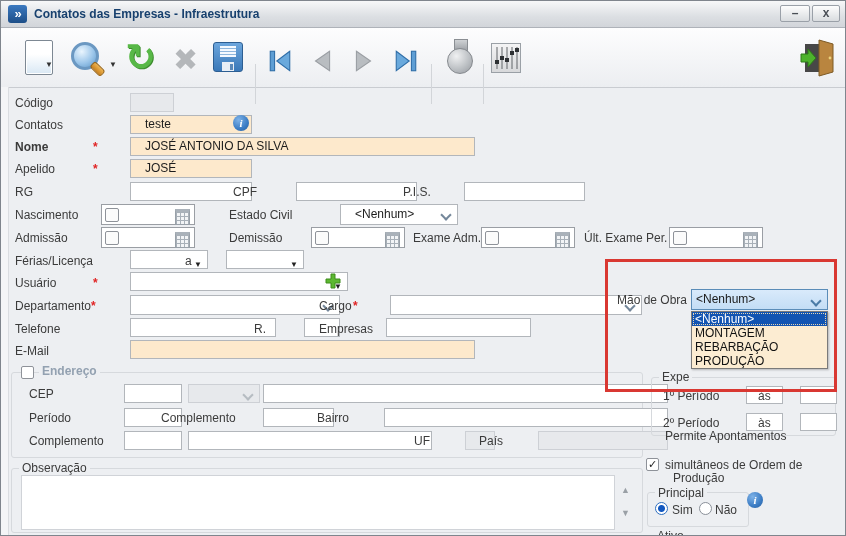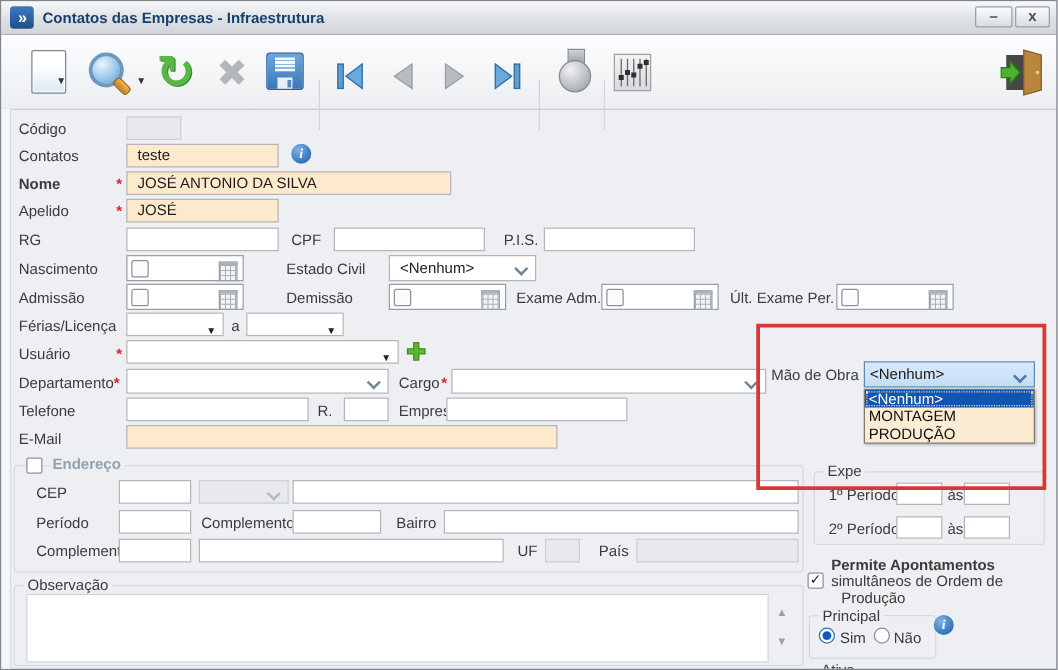--- a/index.html
+++ b/index.html
@@ -45,21 +45,21 @@
     background:linear-gradient(#cfd2d5,#9b9fa4);}
   .medalcircle{position:absolute;left:0;top:9px;width:24px;height:24px;border-radius:50%;border:1px solid #85898e;
     background:radial-gradient(circle at 35% 30%,#f0f1f2,#b9bdc1 60%,#94989d);}
   .sliders{position:absolute;left:490px;top:15px;width:30px;height:30px;border:1px solid #9aa0a6;
     background:linear-gradient(#f4f4f5,#d8d9db);box-sizing:border-box;}
   
   .leftstrip{position:absolute;left:0;top:86px;width:7px;height:450px;background:#f4f5f7;border-right:1px solid #dadde1;}
   .lbl{position:absolute;font-size:12px;line-height:14px;color:#3b3b3b;white-space:nowrap;}
   .req{position:absolute;font-size:12px;font-weight:bold;color:#e02424;}
   .fld{position:absolute;height:19px;background:#fff;border:1px solid #b2b6bb;box-sizing:border-box;
-    font-size:12px;line-height:17px;padding:0 8px;color:#1d1d1d;white-space:nowrap;overflow:hidden;}
+    font-size:12px;line-height:17px;padding:0 14px;color:#1d1d1d;white-space:nowrap;overflow:hidden;margin-left:29px;}
   .peach{background:#fde9cc;}
   .dis{background:#e7e9ec;border-color:#cdd0d5;}
   .chev{position:absolute;right:7px;top:6px;width:6px;height:6px;border-right:2px solid #74879a;
     border-bottom:2px solid #74879a;transform:rotate(45deg);}
   .chev.dim{border-color:#b6bcc2;}
   .tri{position:absolute;right:5px;top:5px;font-size:8px;color:#222;}
   .dp{position:absolute;height:21px;background:#fff;border:1px solid #9a9ea4;box-sizing:border-box;}
   .dpcb{position:absolute;left:3px;top:3px;width:12px;height:12px;border:1px solid #8e9299;border-radius:2px;background:#fbfbfb;}
   .cal{position:absolute;right:4px;top:4px;width:13px;height:12px;border:1px solid #98a0a8;border-top:3px solid #aab2ba;
     background-color:#f2f4f6;background-image:linear-gradient(to right,#a8b0b8 1px,transparent 1px),
@@ -191,21 +191,21 @@
 
   <span class="lbl" style="left:14px;top:95px;">Código</span>
   <div class="fld dis" style="left:100px;top:92px;width:44px;"></div>
 
   <span class="lbl" style="left:14px;top:117px;">Contatos</span>
   <div class="fld peach" style="left:100px;top:114px;width:122px;">teste</div>
   <span class="infoicon" style="left:232px;top:114px;">i</span>
 
   <span class="lbl" style="left:14px;top:139px;font-weight:bold;">Nome</span>
   <span class="req" style="left:92px;top:139px;">*</span>
-  <div class="fld peach" style="left:100px;top:136px;width:260px;">JOSÉ ANTONIO DA SILVA</div>
+  <div class="fld peach" style="left:100px;top:136px;width:345px;">JOSÉ ANTONIO DA SILVA</div>
 
   <span class="lbl" style="left:14px;top:161px;text-align:right;">Apelido</span>
   <span class="req" style="left:92px;top:161px;">*</span>
   <div class="fld peach" style="left:100px;top:158px;width:122px;">JOSÉ</div>
 
   <span class="lbl" style="left:14px;top:184px;">RG</span>
   <div class="fld" style="left:100px;top:181px;width:122px;"></div>
   <span class="lbl" style="left:232px;top:184px;">CPF</span>
   <div class="fld" style="left:266px;top:181px;width:121px;"></div>
   <span class="lbl" style="left:402px;top:184px;">P.I.S.</span>
@@ -311,37 +311,38 @@
   <span class="scrollarrow" style="left:620px;top:484px;">▲</span>
   <span class="scrollarrow" style="left:620px;top:507px;">▼</span>
 
   <span class="lbl" style="left:616px;top:292px;">Mão de Obra</span>
   <div class="mdo-select">&lt;Nenhum&gt;
     <span class="chev" style="top:7px;border-color:#4a7ba6;"></span>
   </div>
   <div class="ddlist">
       <div class="dd-item dd-sel">&lt;Nenhum&gt;</div>
       <div class="dd-item">MONTAGEM</div>
+      <div class="dd-item">REBARBAÇÃO</div>
       <div class="dd-item">PRODUÇÃO</div>
     </div>
   <div class="attnrect"></div>
 
   <div class="grp" style="left:650px;top:376px;width:183px;height:57px;"></div>
   <span class="gtitle" style="left:658px;top:369px;color:#3b3b3b;">Expe</span>
   <span class="lbl" style="left:662px;top:388px;">1º Período</span>
   <div class="fld" style="left:716px;top:385px;width:37px;height:18px;"></div>
   <span class="lbl" style="left:757px;top:388px;">às</span>
   <div class="fld" style="left:770px;top:385px;width:37px;height:18px;"></div>
   <span class="lbl" style="left:662px;top:415px;">2º Período</span>
   <div class="fld" style="left:716px;top:412px;width:37px;height:18px;"></div>
   <span class="lbl" style="left:757px;top:415px;">às</span>
   <div class="fld" style="left:770px;top:412px;width:37px;height:18px;"></div>
 
   <span class="cb" style="left:645px;top:457px;">✓</span>
-  <span class="lbl" style="left:664px;top:444px;font-weight:bold;">Permite Apontamentos</span>
+  <span class="lbl" style="left:664px;top:428px;">Permite Apontamentos</span>
   <span class="lbl" style="left:664px;top:457px;">simultâneos de Ordem de</span>
   <span class="lbl" style="left:672px;top:470px;">Produção</span>
 
   <div class="grp" style="left:646px;top:491px;width:100px;height:33px;"></div>
   <span class="gtitle" style="left:654px;top:485px;color:#3b3b3b;">Principal</span>
   <span class="radio on" style="left:654px;top:501px;"></span>
   <span class="lbl" style="left:671px;top:502px;">Sim</span>
   <span class="radio" style="left:698px;top:501px;"></span>
   <span class="lbl" style="left:714px;top:502px;">Não</span>
   <span class="infoicon" style="left:746px;top:491px;">i</span>

